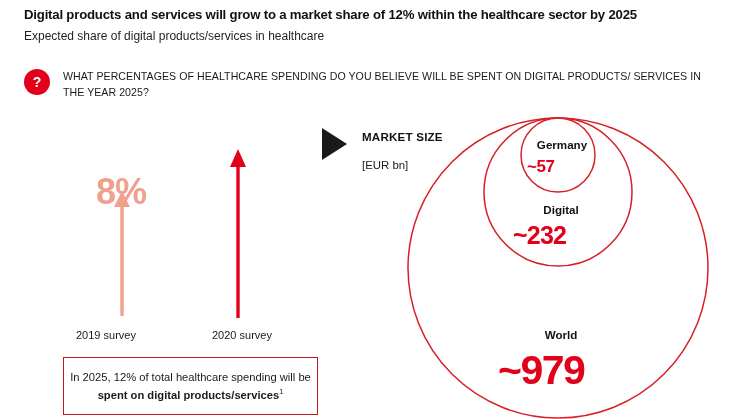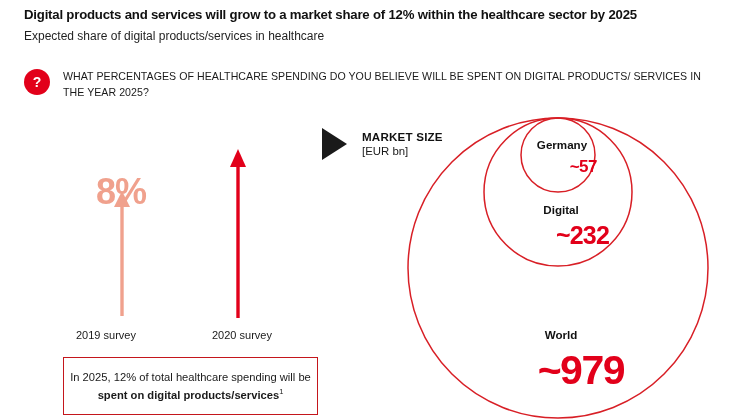--- a/index.html
+++ b/index.html
@@ -155,21 +155,21 @@
     font-size: 11.6px;
     font-weight: 700;
     letter-spacing: 0.2px;
     color: #111111;
     white-space: nowrap;
   }
   #market-size-unit {
     font-size: 11.4px;
     font-weight: 400;
     color: #1a1a1a;
-    margin-top: 2px;
+    margin-top: 16px;
     white-space: nowrap;
   }
 
   
   #bubble-chart {
     position: absolute;
     left: 396px;
     top: 110px;
     width: 330px;
     height: 309px;
@@ -182,21 +182,21 @@
     font-weight: 700;
     color: #111111;
     white-space: nowrap;
     text-align: center;
   }
   .bubble-value {
     position: absolute;
     font-weight: 700;
     color: #e2001a;
     white-space: nowrap;
-    text-align: right;
+    text-align: left;
     line-height: 1;
   }
 
   #name-germany { left: 527px; top: 138px; width: 70px; }
   #value-germany {
     left: 527px; top: 158px; width: 70px;
     font-size: 17px; letter-spacing: -0.5px;
   }
   #name-europe { left: 518px; top: 203px; width: 86px; }
   #value-europe {

